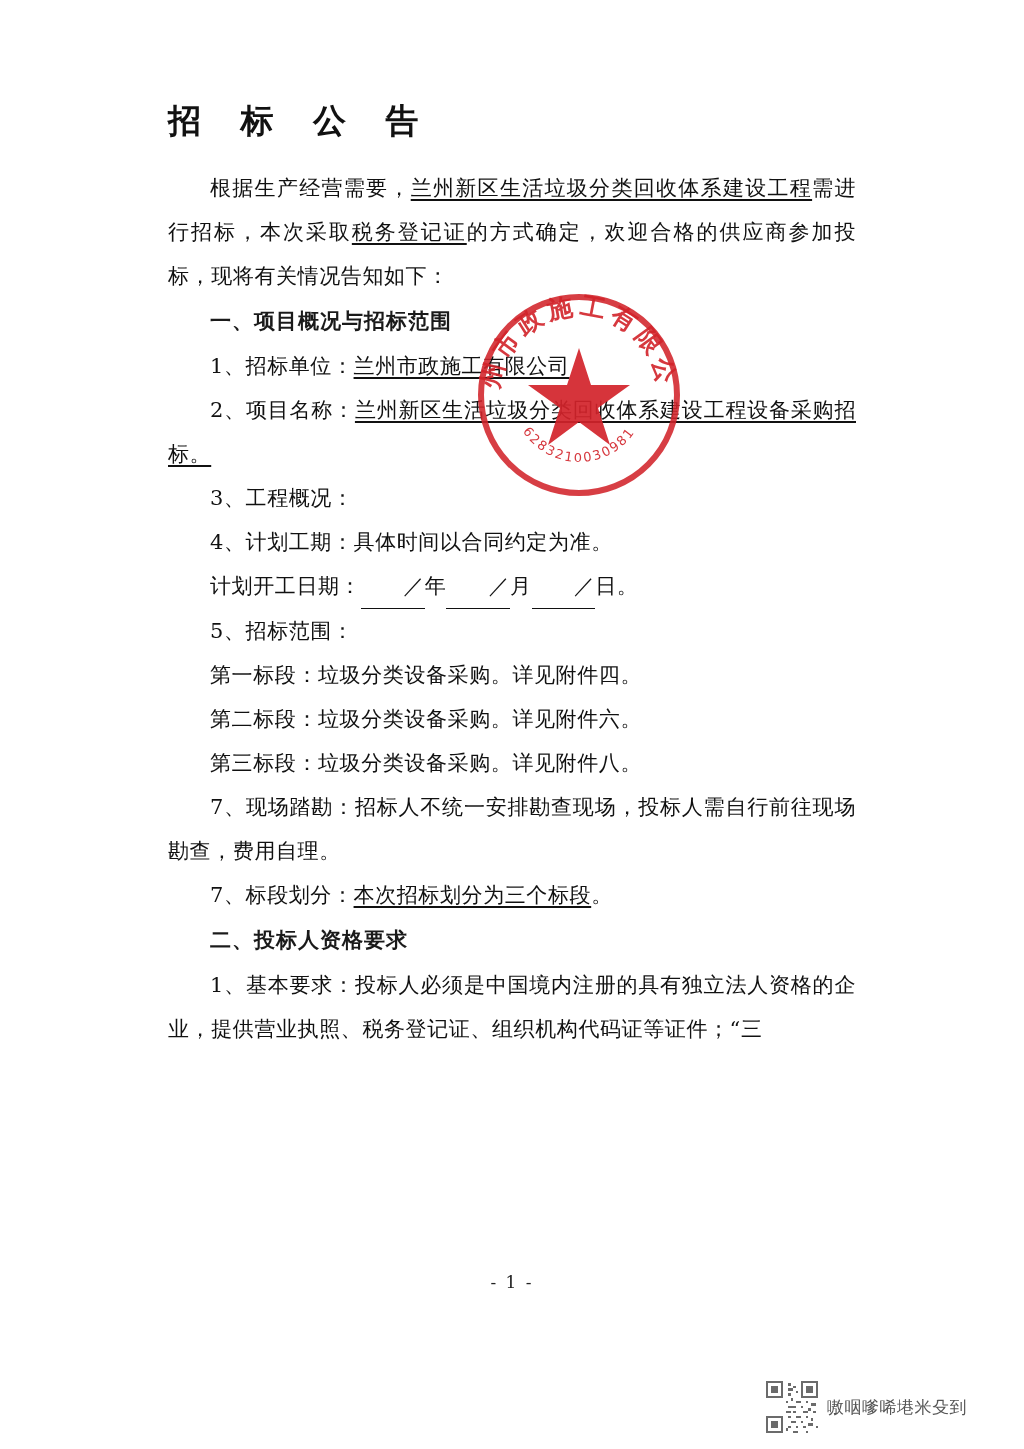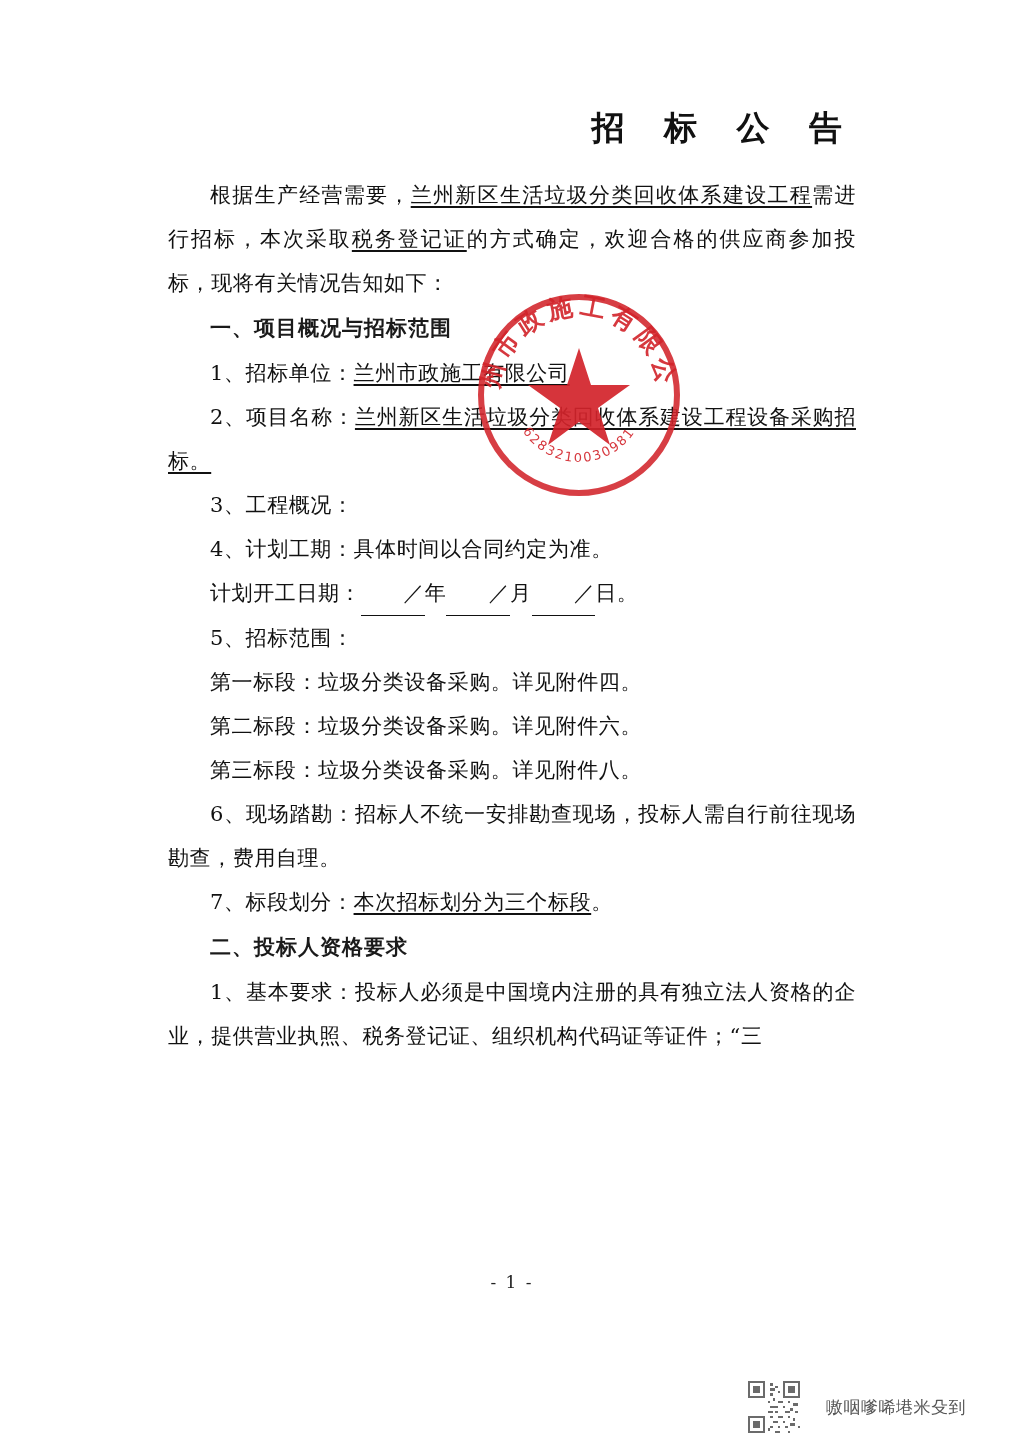--- a/index.html
+++ b/index.html
@@ -16,25 +16,25 @@
     overflow: hidden;
   }
   .page {
     position: relative;
     width: 1024px;
     height: 1449px;
     box-sizing: border-box;
     padding: 95px 168px 0 168px;
   }
   .doc-title {
-    text-align: right;
+    text-align: left;
     font-size: 33px;
     font-weight: bold;
     letter-spacing: 14px;
-    margin: 11px 0 22px 0;
+    margin: 4px 0 22px 0;
     font-family: "DejaVu Serif", "Liberation Serif", serif;
     color: #111;
   }
   p.para {
     font-size: 21px;
     line-height: 44px;
     margin: 0;
     text-align: justify;
     text-justify: inter-ideograph;
     letter-spacing: 0.6px;
@@ -77,25 +77,25 @@
     left: 0;
     right: 0;
     top: 1272px;
     text-align: center;
     font-size: 17px;
     color: #222;
     letter-spacing: 2px;
   }
   .qr-block {
     position: absolute;
-    left: 748px;
+    left: 766px;
     top: 1381px;
     display: flex;
     align-items: center;
-    gap: 26px;
+    gap: 9px;
   }
   .qr {
     width: 52px;
     height: 52px;
     opacity: 0.75;
   }
   .qr-text {
     font-size: 17px;
     color: #555;
     letter-spacing: 0.5px;
@@ -125,21 +125,21 @@
 
   <p class="para indent"><span>计划开工日期：</span><span class="blank">／</span><span>年</span><span class="blank sm">／</span><span>月</span><span class="blank sm">／</span><span>日。</span></p>
 
 
   <p class="para indent">5、招标范围：</p>
 
   <p class="para indent">第一标段：垃圾分类设备采购。详见附件四。</p>
   <p class="para indent">第二标段：垃圾分类设备采购。详见附件六。</p>
   <p class="para indent">第三标段：垃圾分类设备采购。详见附件八。</p>
 
-  <p class="para indent">6、现场踏勘：招标人不统一安排勘查现场，投标人需自行前往现场勘查，费用自理。</p>
+  <p class="para indent">7、现场踏勘：招标人不统一安排勘查现场，投标人需自行前往现场勘查，费用自理。</p>
 
   <p class="para indent"><span>7、标段划分：</span><span class="u">本次招标划分为三个标段</span><span>。</span></p>
 
   <p class="heading">二、投标人资格要求</p>
 
   <p class="para indent">1、基本要求：投标人必须是中国境内注册的具有独立法人资格的企业，提供营业执照、税务登记证、组织机构代码证等证件；“三</p>
 
   <svg class="stamp" viewBox="0 0 210 210">
     <defs>
       <path id="arcTop" d="M 25,105 A 80,80 0 0 1 185,105"></path>

